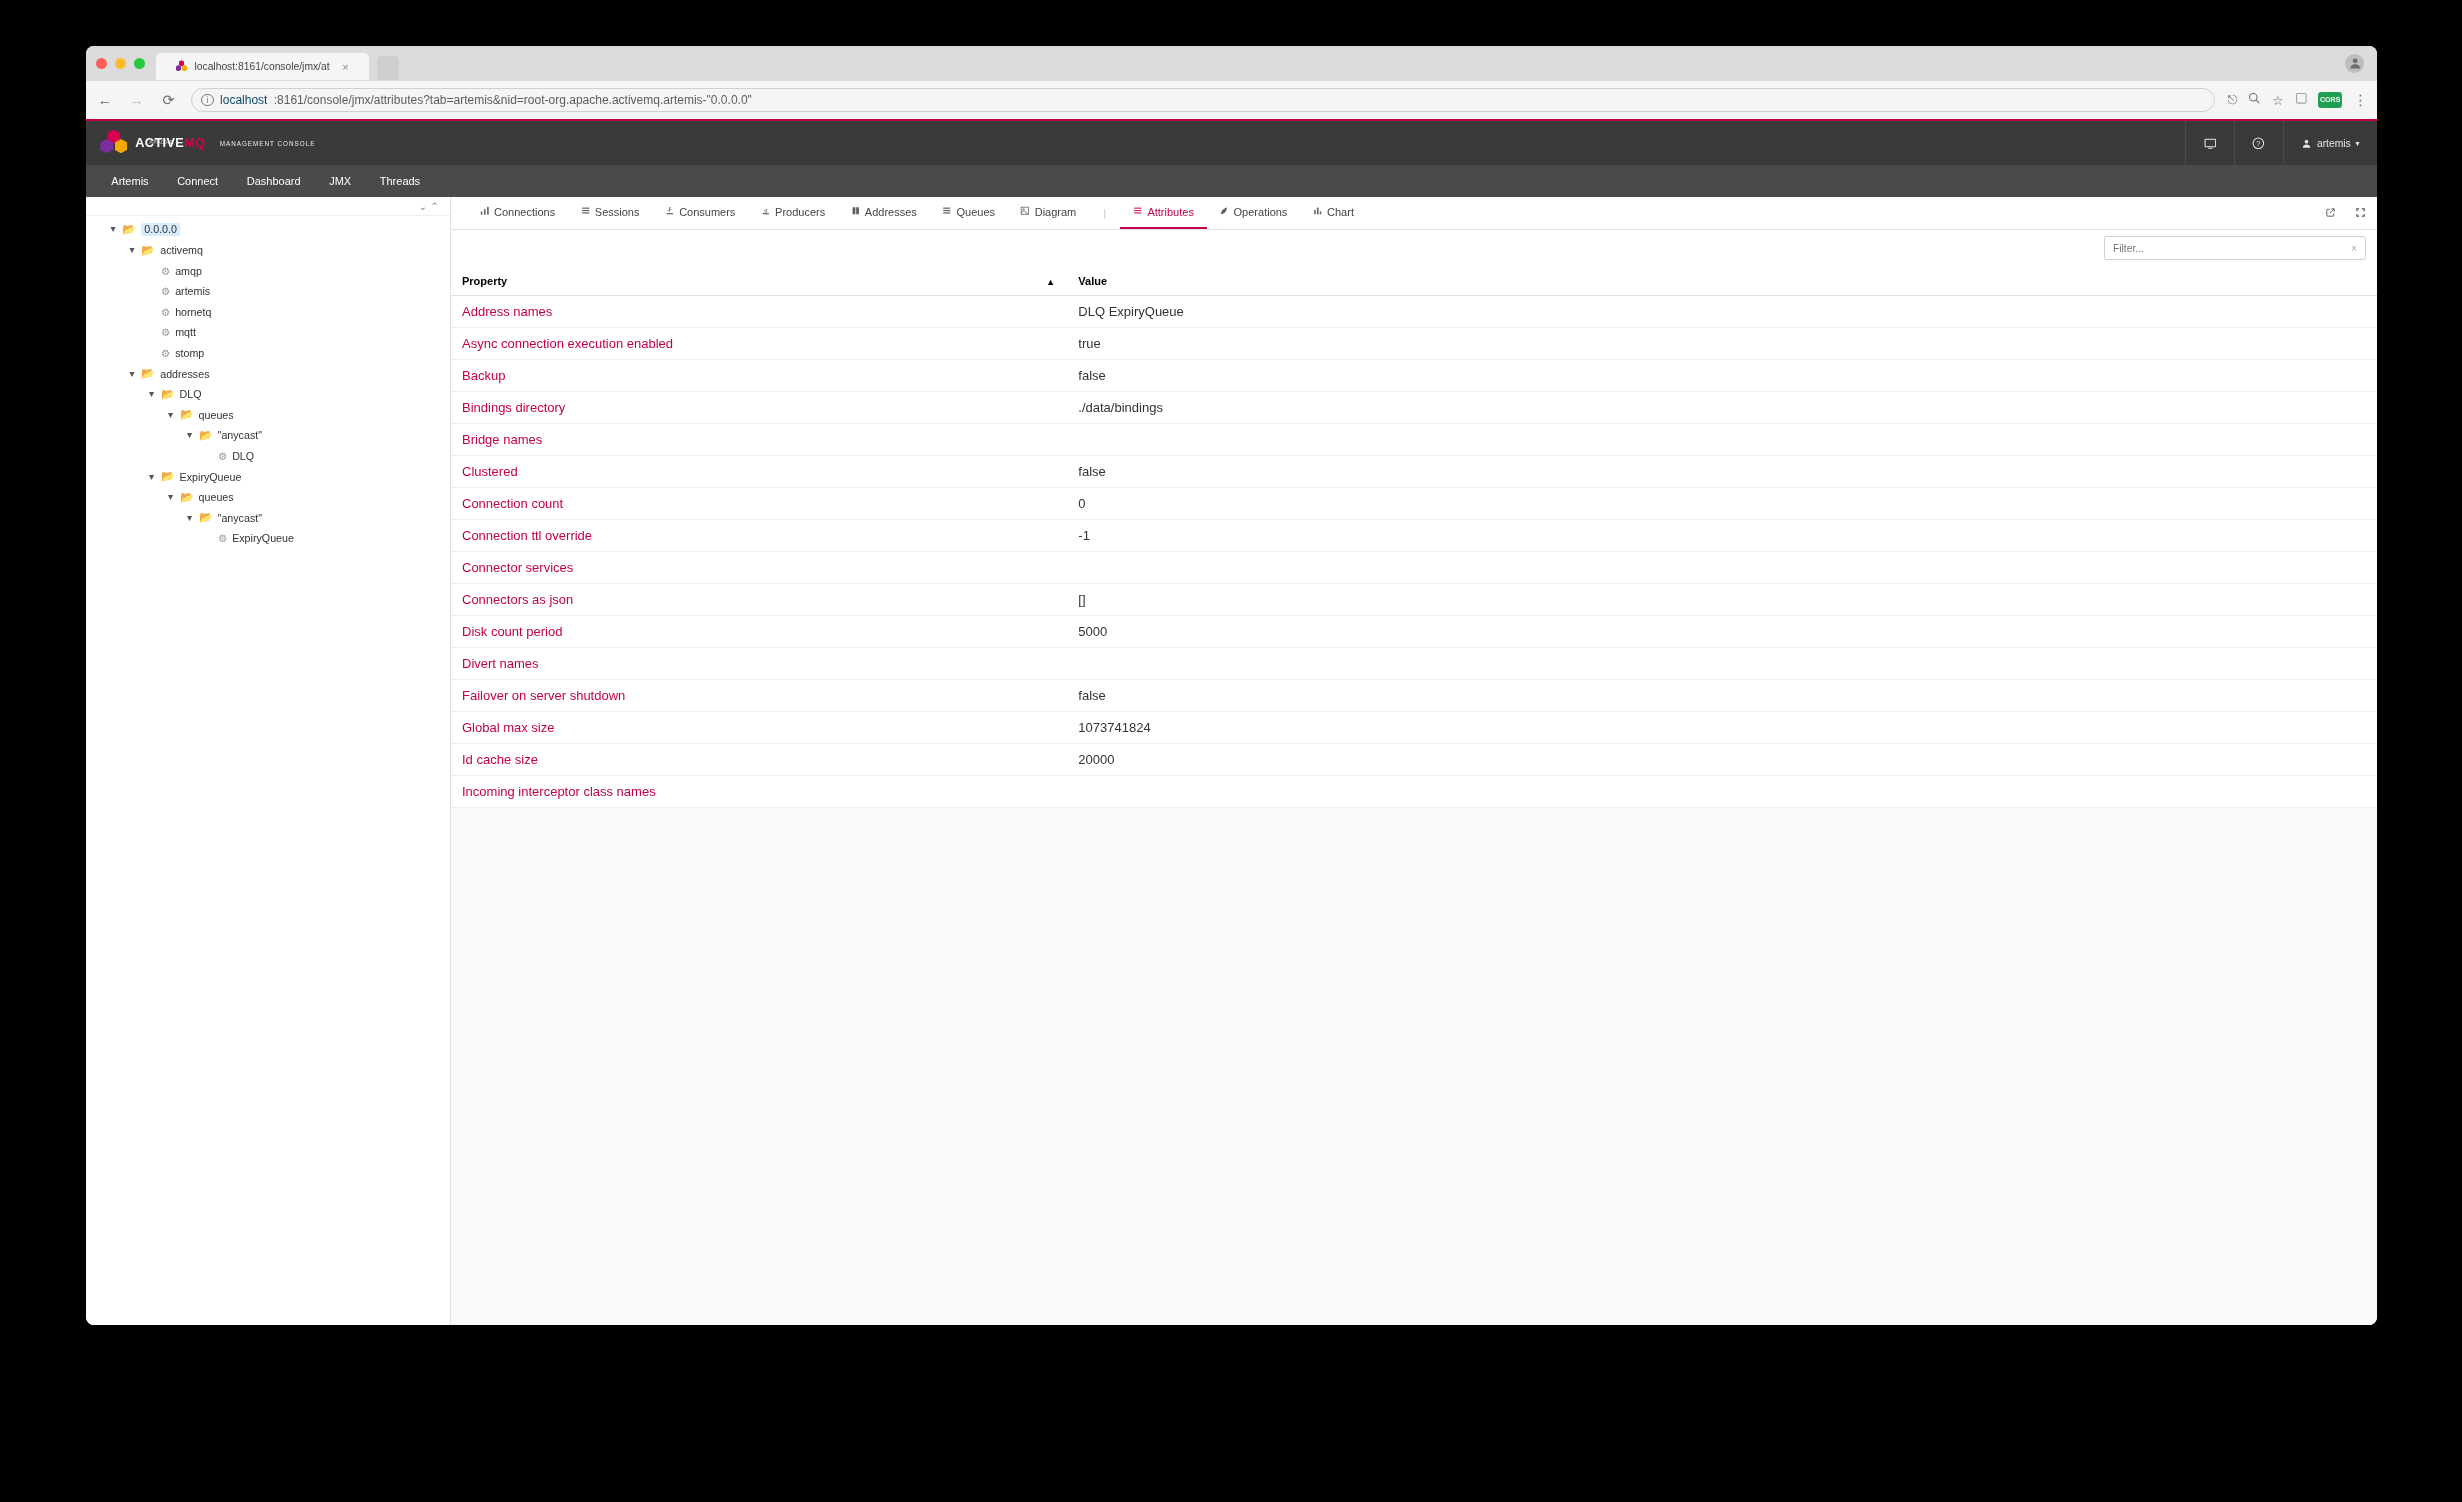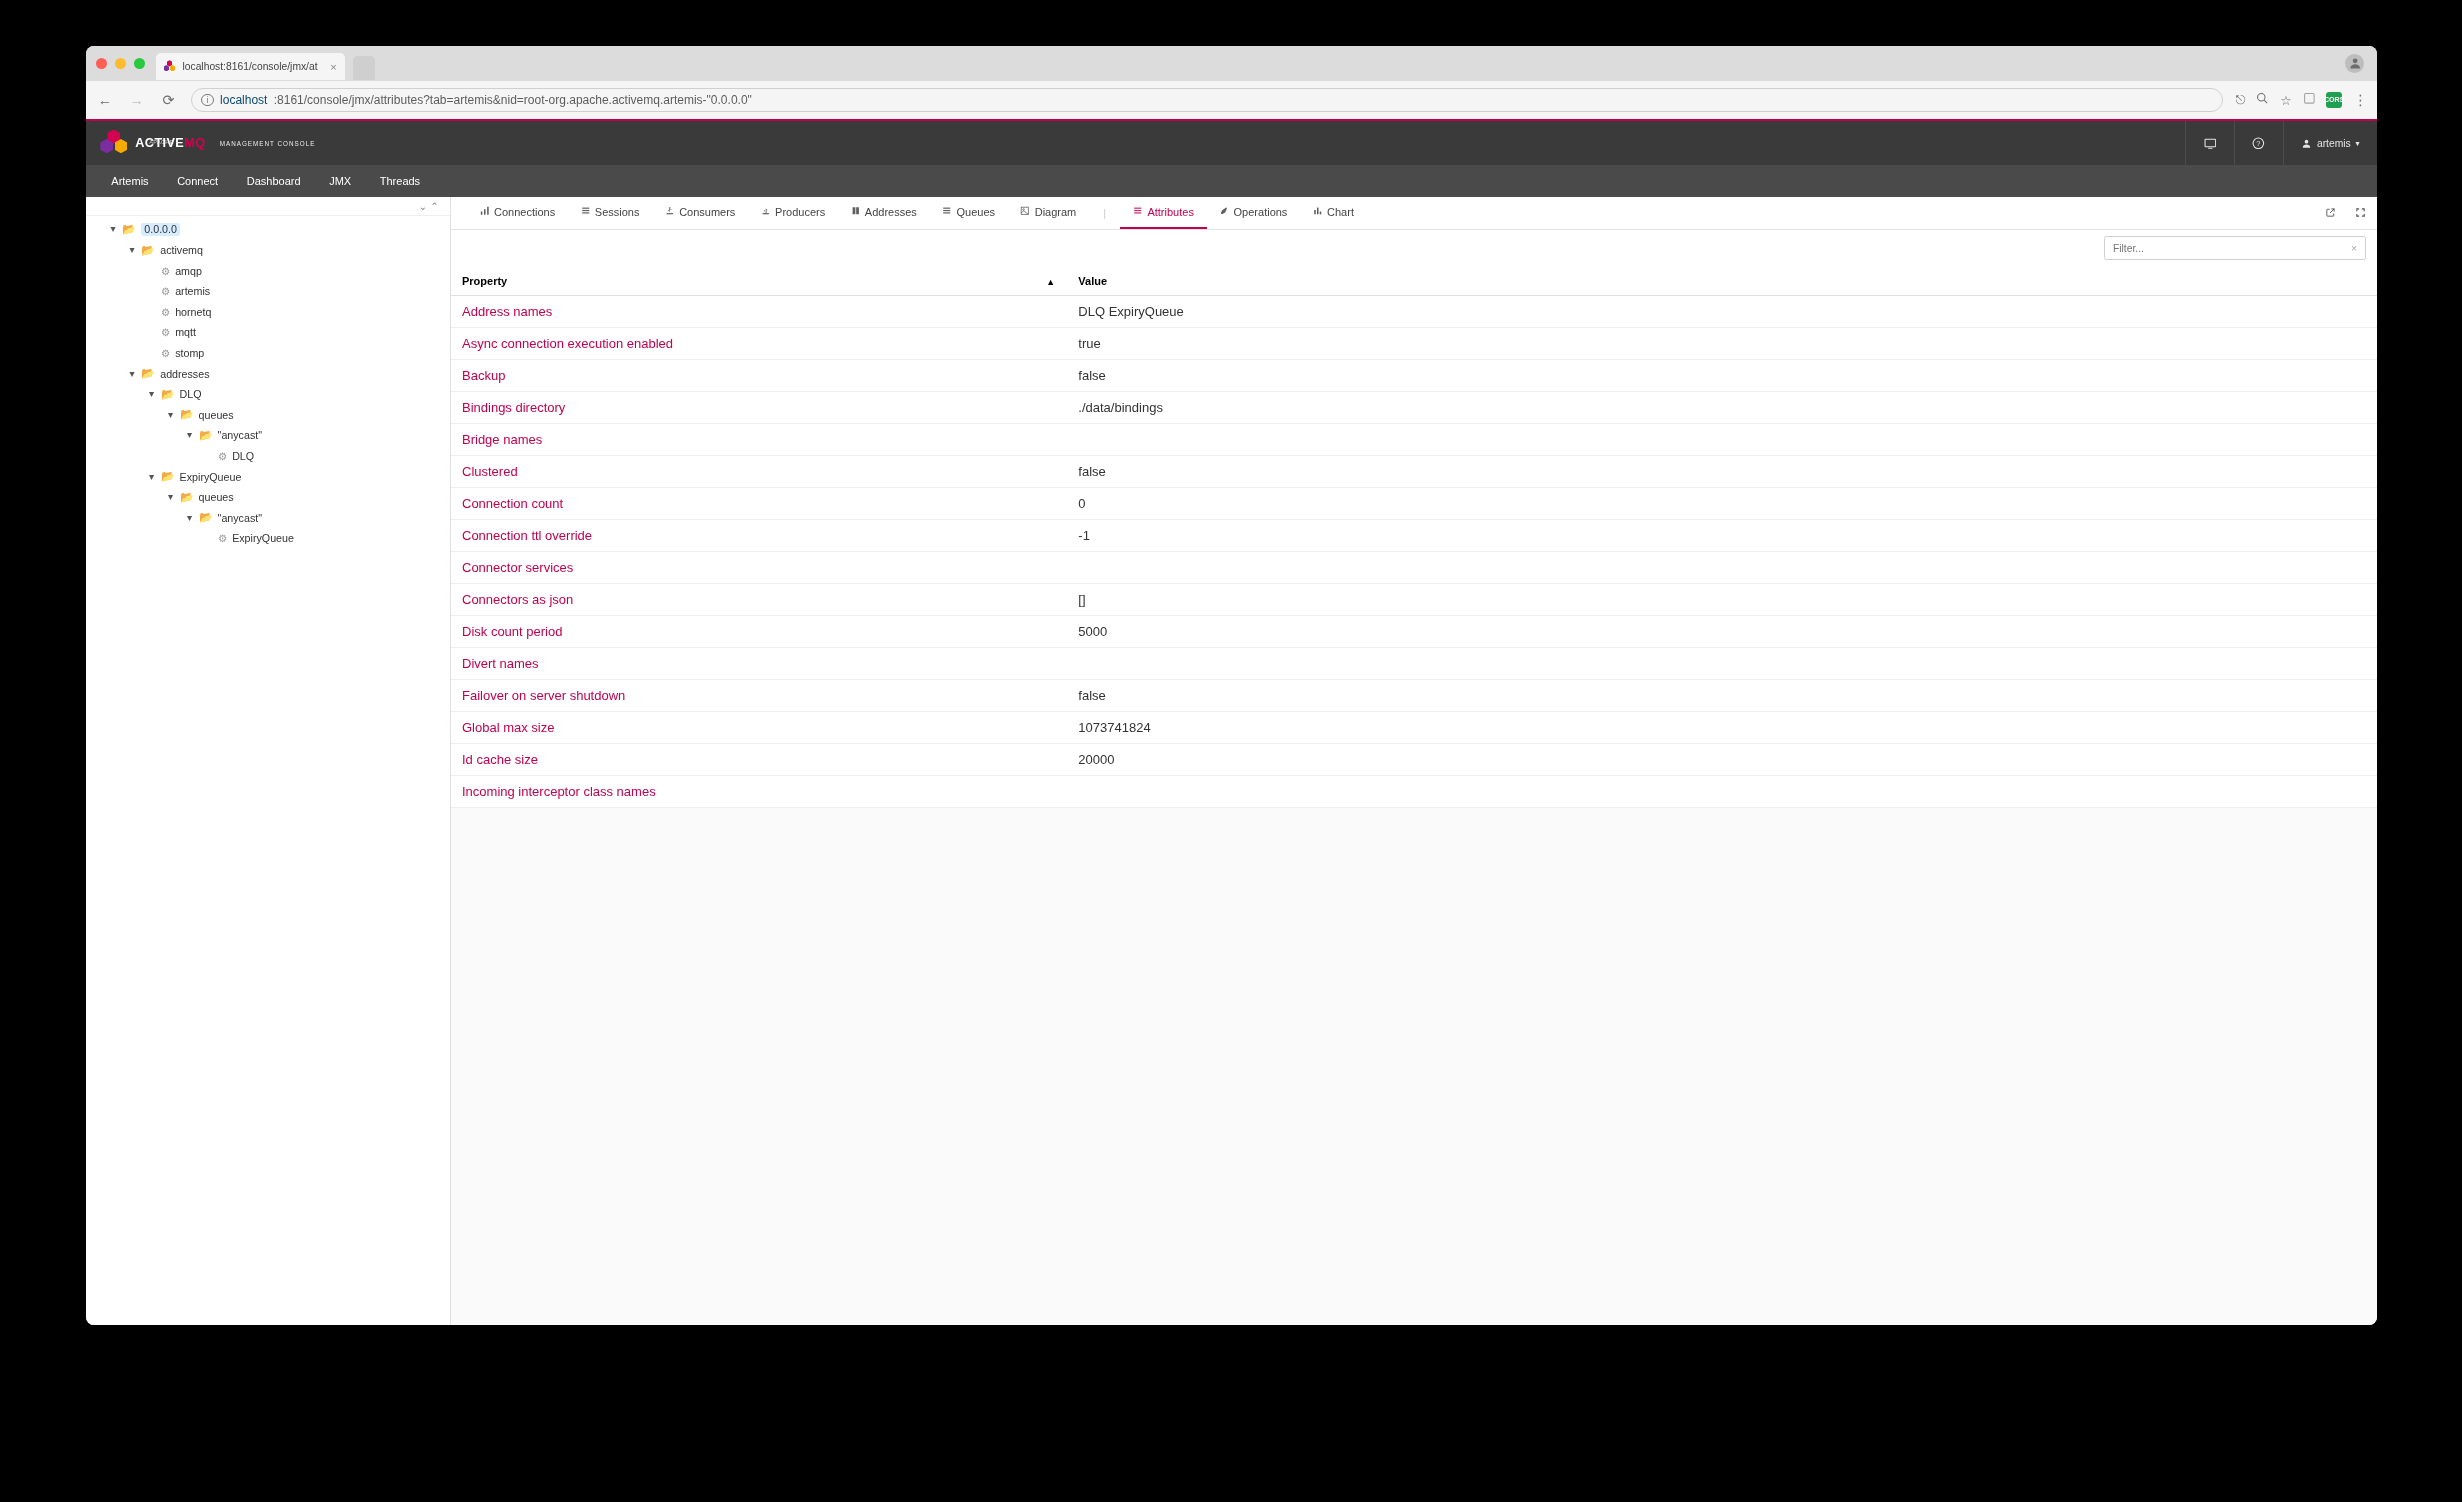--- a/index.html
+++ b/index.html
@@ -4,33 +4,33 @@
   <style>
     * { box-sizing: border-box; margin: 0; padding: 0; }
     body { font-family: -apple-system, "Helvetica Neue", Helvetica, Arial, sans-serif; font-size: 10.3px; background: #000; width: 2462px; height: 1502px; transform-origin: 0 0; }
     .outer { position: absolute; left: 0; top: 0; width: 2462px; height: 1502px; background: #000; }
     .browser { position: absolute; left: 86px; top: 46px; width: 2291px; height: 1279px; background: #fff; border-radius: 8px; overflow: hidden; box-shadow: 0 6.3px 32px rgba(0,0,0,.4);}
     
     .chrome-tabs { height: 35px; background: #dcdcdc; display:flex; align-items:center; padding-left: 9.5px; position:relative;}
     .traffic { display:flex; gap:8px; margin-right: 11px;}
     .dot { width:11px; height:11px; border-radius:50%; }
     .dot.red{background:#ff5f57;} .dot.yellow{background:#febc2e;} .dot.green{background:#28c840;}
-    .tab { background:#f5f5f5; border-radius: 4.8px 4.8px 0 0; height: 27px; display:flex; align-items:center; padding: 0 8px; margin-top:6.3px; gap:6.3px; font-size:10.3px; color:#444; max-width: 278px;}
+    .tab { background:#f5f5f5; border-radius: 4.8px 4.8px 0 0; height: 27px; display:flex; align-items:center; padding: 0 20px; margin-top:6.3px; gap:6.3px; font-size:10.3px; color:#444; max-width: 278px;}
     .tab .favicon { width:12.7px; height:12.7px; }
     .tab .close { color:#888; font-size:11px; margin-left: 6.3px;}
     .new-tab { height:24px; margin-top:8px; margin-left:8px; padding: 0 11px; background:#cfcfcf; border-radius:4.8px 4.8px 0 0;}
     .profile-icon { position:absolute; right:12.7px; top:8px; width:19px; height:19px; border-radius:50%; background:#bdbdbd; color:#6d6d6d; display:flex; align-items:center; justify-content:center; font-size:12.7px;}
     .chrome-url { height:38px; background:#f5f5f5; display:flex; align-items:center; padding: 0 9.5px; gap:12.7px;}
     .nav-btn { color:#6d6d6d; font-size:14.3px; width:19px; text-align:center; cursor:pointer;}
     .nav-btn.disabled { color:#c0c0c0;}
     .url-pill { flex:1; height:24px; border:0.8px solid #d0d0d0; border-radius: 32px; display:flex; align-items:center; padding: 0 9.5px; font-size:12px; color:#5d5d5d; gap:6.3px;}
     .url-pill .info-ico { width:12.7px; height:12.7px; border:1.2px solid #7a7a7a; border-radius:50%; display:flex; align-items:center; justify-content:center; font-size:8.7px; color:#7a7a7a;}
     .url-pill .domain{ color:#0c4a6e; }
     .right-icons { display:flex; gap:11px; align-items:center; color:#6d6d6d; font-size:12.7px;}
-    .ext-badge { width:16px; height:16px; border-radius:3.2px; background:#1fa050; color:#fff; font-size:7.1px; display:flex; align-items:center; justify-content:center; font-weight:600;}
+    .ext-badge { width:24px; height:16px; border-radius:3.2px; background:#1fa050; color:#fff; font-size:7.1px; display:flex; align-items:center; justify-content:center; font-weight:600;}
     .kebab { font-size:14.3px; letter-spacing:0;}
     
     .app { height: calc(100% - 73px); display:flex; flex-direction:column; border-top:2.4px solid #c2004e;}
     .app-header { height: 44px; background:#3a3a3a; color:#fff; display:flex; align-items:center; padding-left:14.3px;}
     .logo { display:flex; align-items:center; gap:8px;}
     .logo-graphic { width:27px; height:27px; position:relative; }
     .hex { position:absolute; width:12.7px; height:14.3px; clip-path: polygon(50% 0,100% 25%,100% 75%,50% 100%,0 75%,0 25%);}
     .hex.h1{ background:#d60050; left:7.1px; top:0;}
     .hex.h2{ background:#7b2ea0; left:0; top:9.5px;}
     .hex.h3{ background:#f5aa00; left:14.3px; top:9.5px;}

